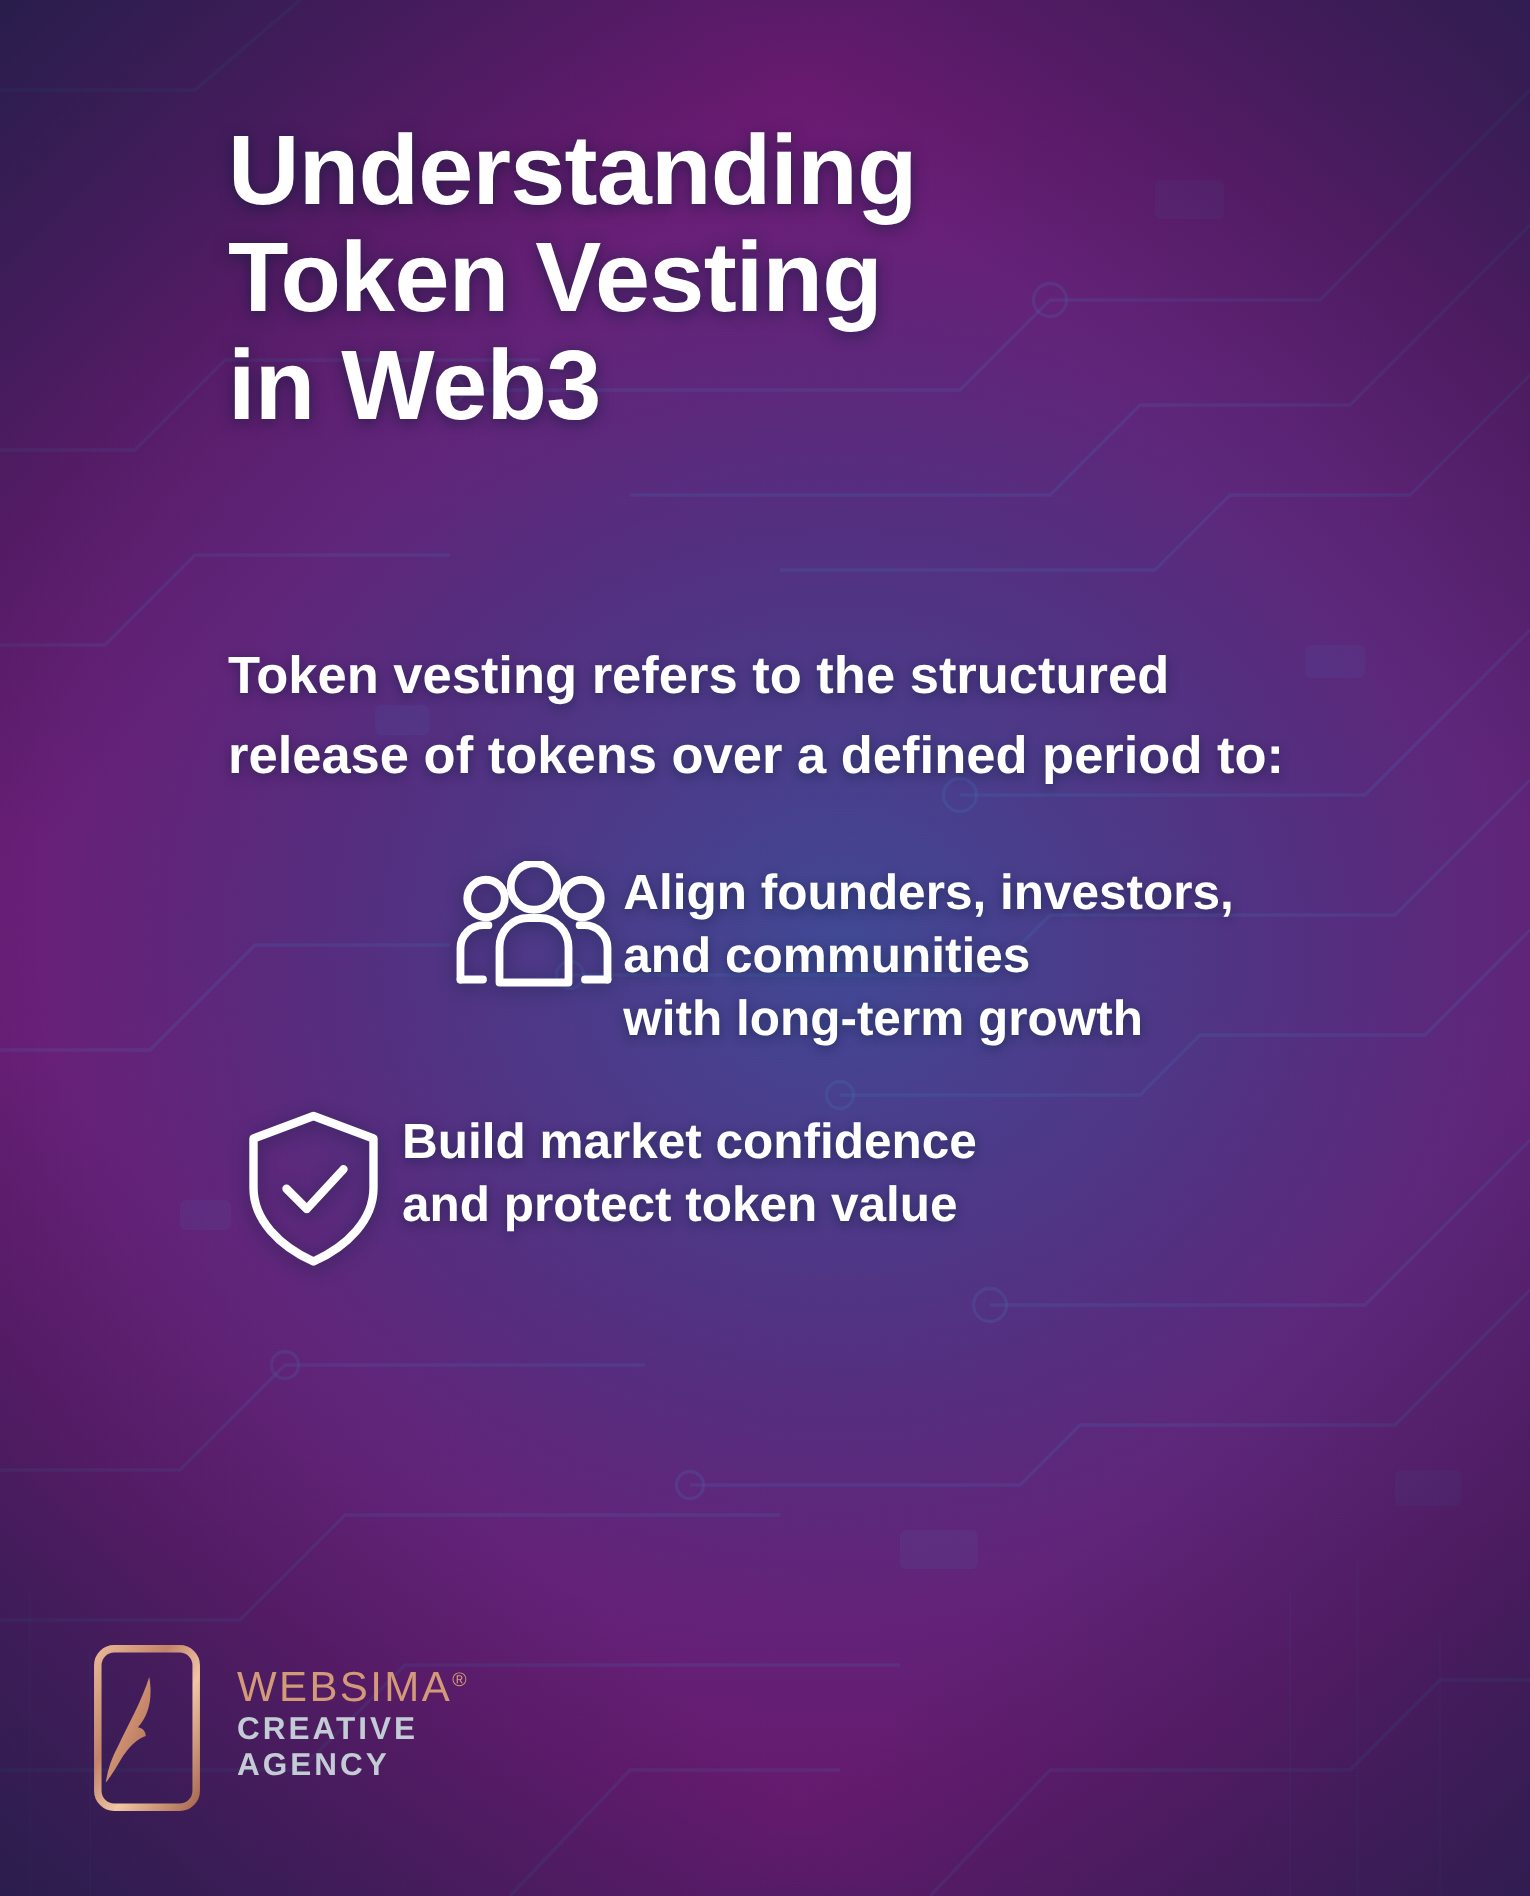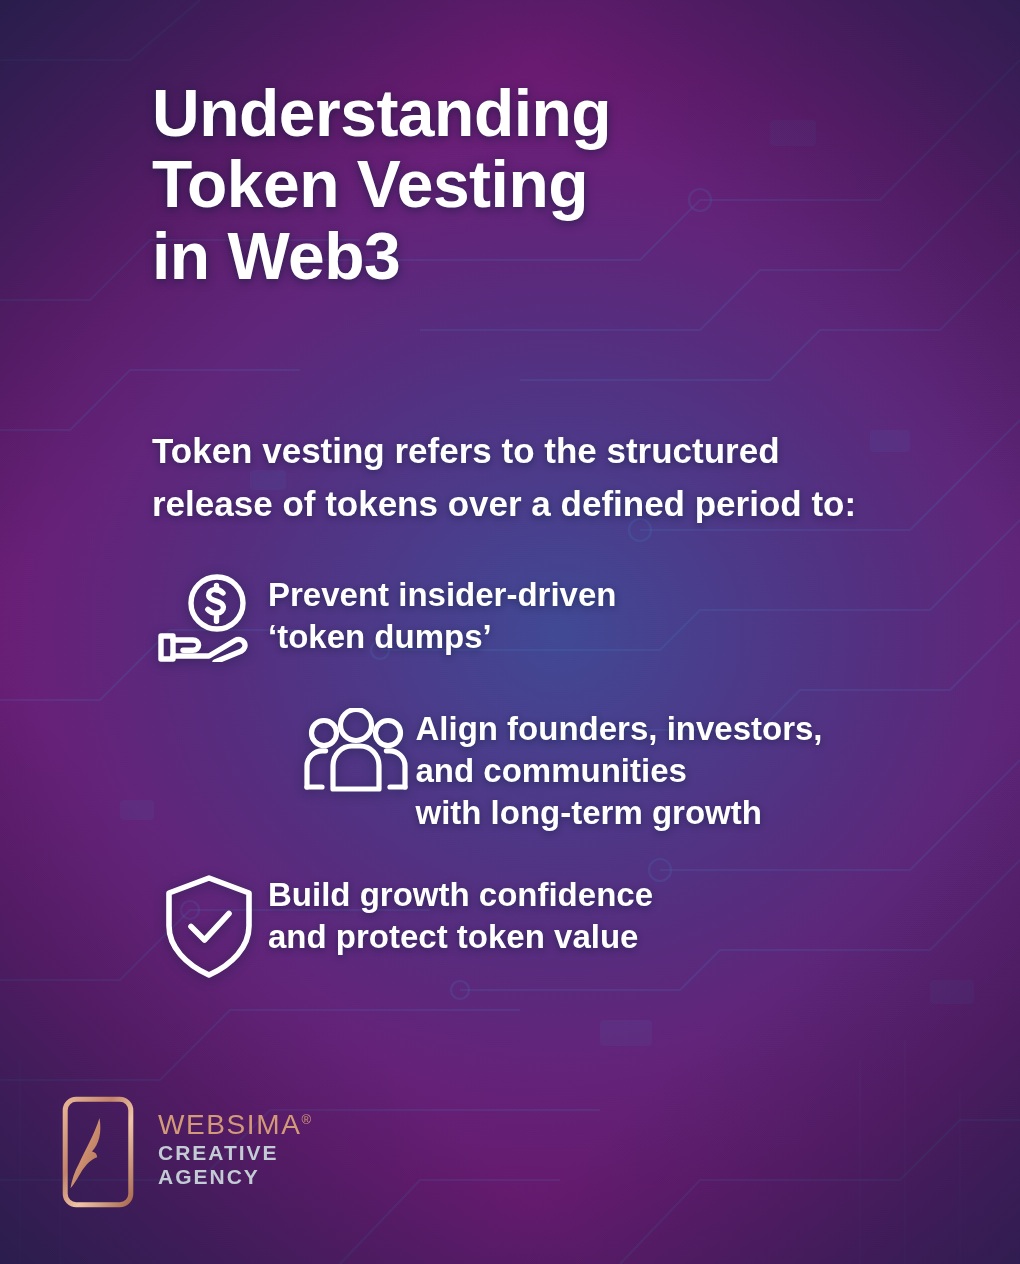--- a/index.html
+++ b/index.html
@@ -234,38 +234,20 @@
       <span class="hl-line">in Web3</span>
     </div>
 
     <div class="subtitle">
       <span class="sub-line">Token vesting refers to the structured</span>
       <span class="sub-line">release of tokens over a defined period to:</span>
     </div>
 
     <div class="bullets">
 
-      <div class="bullet" id="bullet-0">
-        <div class="bullet-icon">
-          <svg width="104" height="88" viewBox="0 0 104 88" xmlns="http://www.w3.org/2000/svg">
-            <g fill="none" stroke="#ffffff" stroke-width="5.4" stroke-linecap="round" stroke-linejoin="round">
-              <circle cx="60" cy="29" r="26"></circle>
-              <path d="M66 19c-2.4-2.6-6-3.8-9-3.4-3.4.5-5.6 2.8-5.4 5.6.2 3.1 3 4.4 7 5.6 4.6 1.4 7.6 2.8 7.8 6.2.2 3-2.4 5.6-6.2 6-3.4.4-7-.9-9.4-3.6"></path>
-              <path d="M59.5 11.5v4.2M59.5 42.8v4.4"></path>
-              <path d="M4 62h12v23H4z"></path>
-              <path d="M16 66h20c3.2 0 5.6 2.2 5.6 5.1 0 2.9-2.4 5.1-5.6 5.1H26"></path>
-              <path d="M16 82h36l26-15.5c3.4-2 7.4-1 9.2 2 1.7 2.9.6 6.5-2.6 8.4L58 88"></path>
-            </g>
-          </svg>
-        </div>
-        <div class="bullet-text">
-          <span class="bl-line">Prevent insider-driven</span>
-          <span class="bl-line">‘token dumps’</span>
-        </div>
-      </div>
 
       <div class="bullet" id="bullet-1">
         <div class="bullet-icon">
           <svg width="104" height="84" viewBox="0 0 104 84" xmlns="http://www.w3.org/2000/svg">
             <g fill="none" stroke="#ffffff" stroke-width="5.2" stroke-linecap="round" stroke-linejoin="round">
               <circle cx="20" cy="25" r="12.5"></circle>
               <path d="M3 79V58c0-8.4 6.9-15.2 15.4-15.2h3.2"></path>
               <path d="M3 79h15"></path>
               <circle cx="84" cy="25" r="12.5"></circle>
               <path d="M101 79V58c0-8.4-6.9-15.2-15.4-15.2h-3.2"></path>
@@ -285,21 +267,21 @@
       <div class="bullet" id="bullet-2">
         <div class="bullet-icon">
           <svg width="92" height="104" viewBox="0 0 92 104" xmlns="http://www.w3.org/2000/svg">
             <g fill="none" stroke="#ffffff" stroke-width="5.6" stroke-linecap="round" stroke-linejoin="round">
               <path d="M46 4 6 19v33c0 21 17 38.6 40 49 23-10.4 40-28 40-49V19z"></path>
               <path d="M28 52.5 41.5 66 66 39.5"></path>
             </g>
           </svg>
         </div>
         <div class="bullet-text">
-          <span class="bl-line">Build growth confidence</span>
+          <span class="bl-line">Build market confidence</span>
           <span class="bl-line">and protect token value</span>
         </div>
       </div>
 
     </div>
 
     <div class="logo">
       <div class="logo-mark">
         <svg width="72" height="112" viewBox="0 0 72 112" xmlns="http://www.w3.org/2000/svg">
           <defs>

